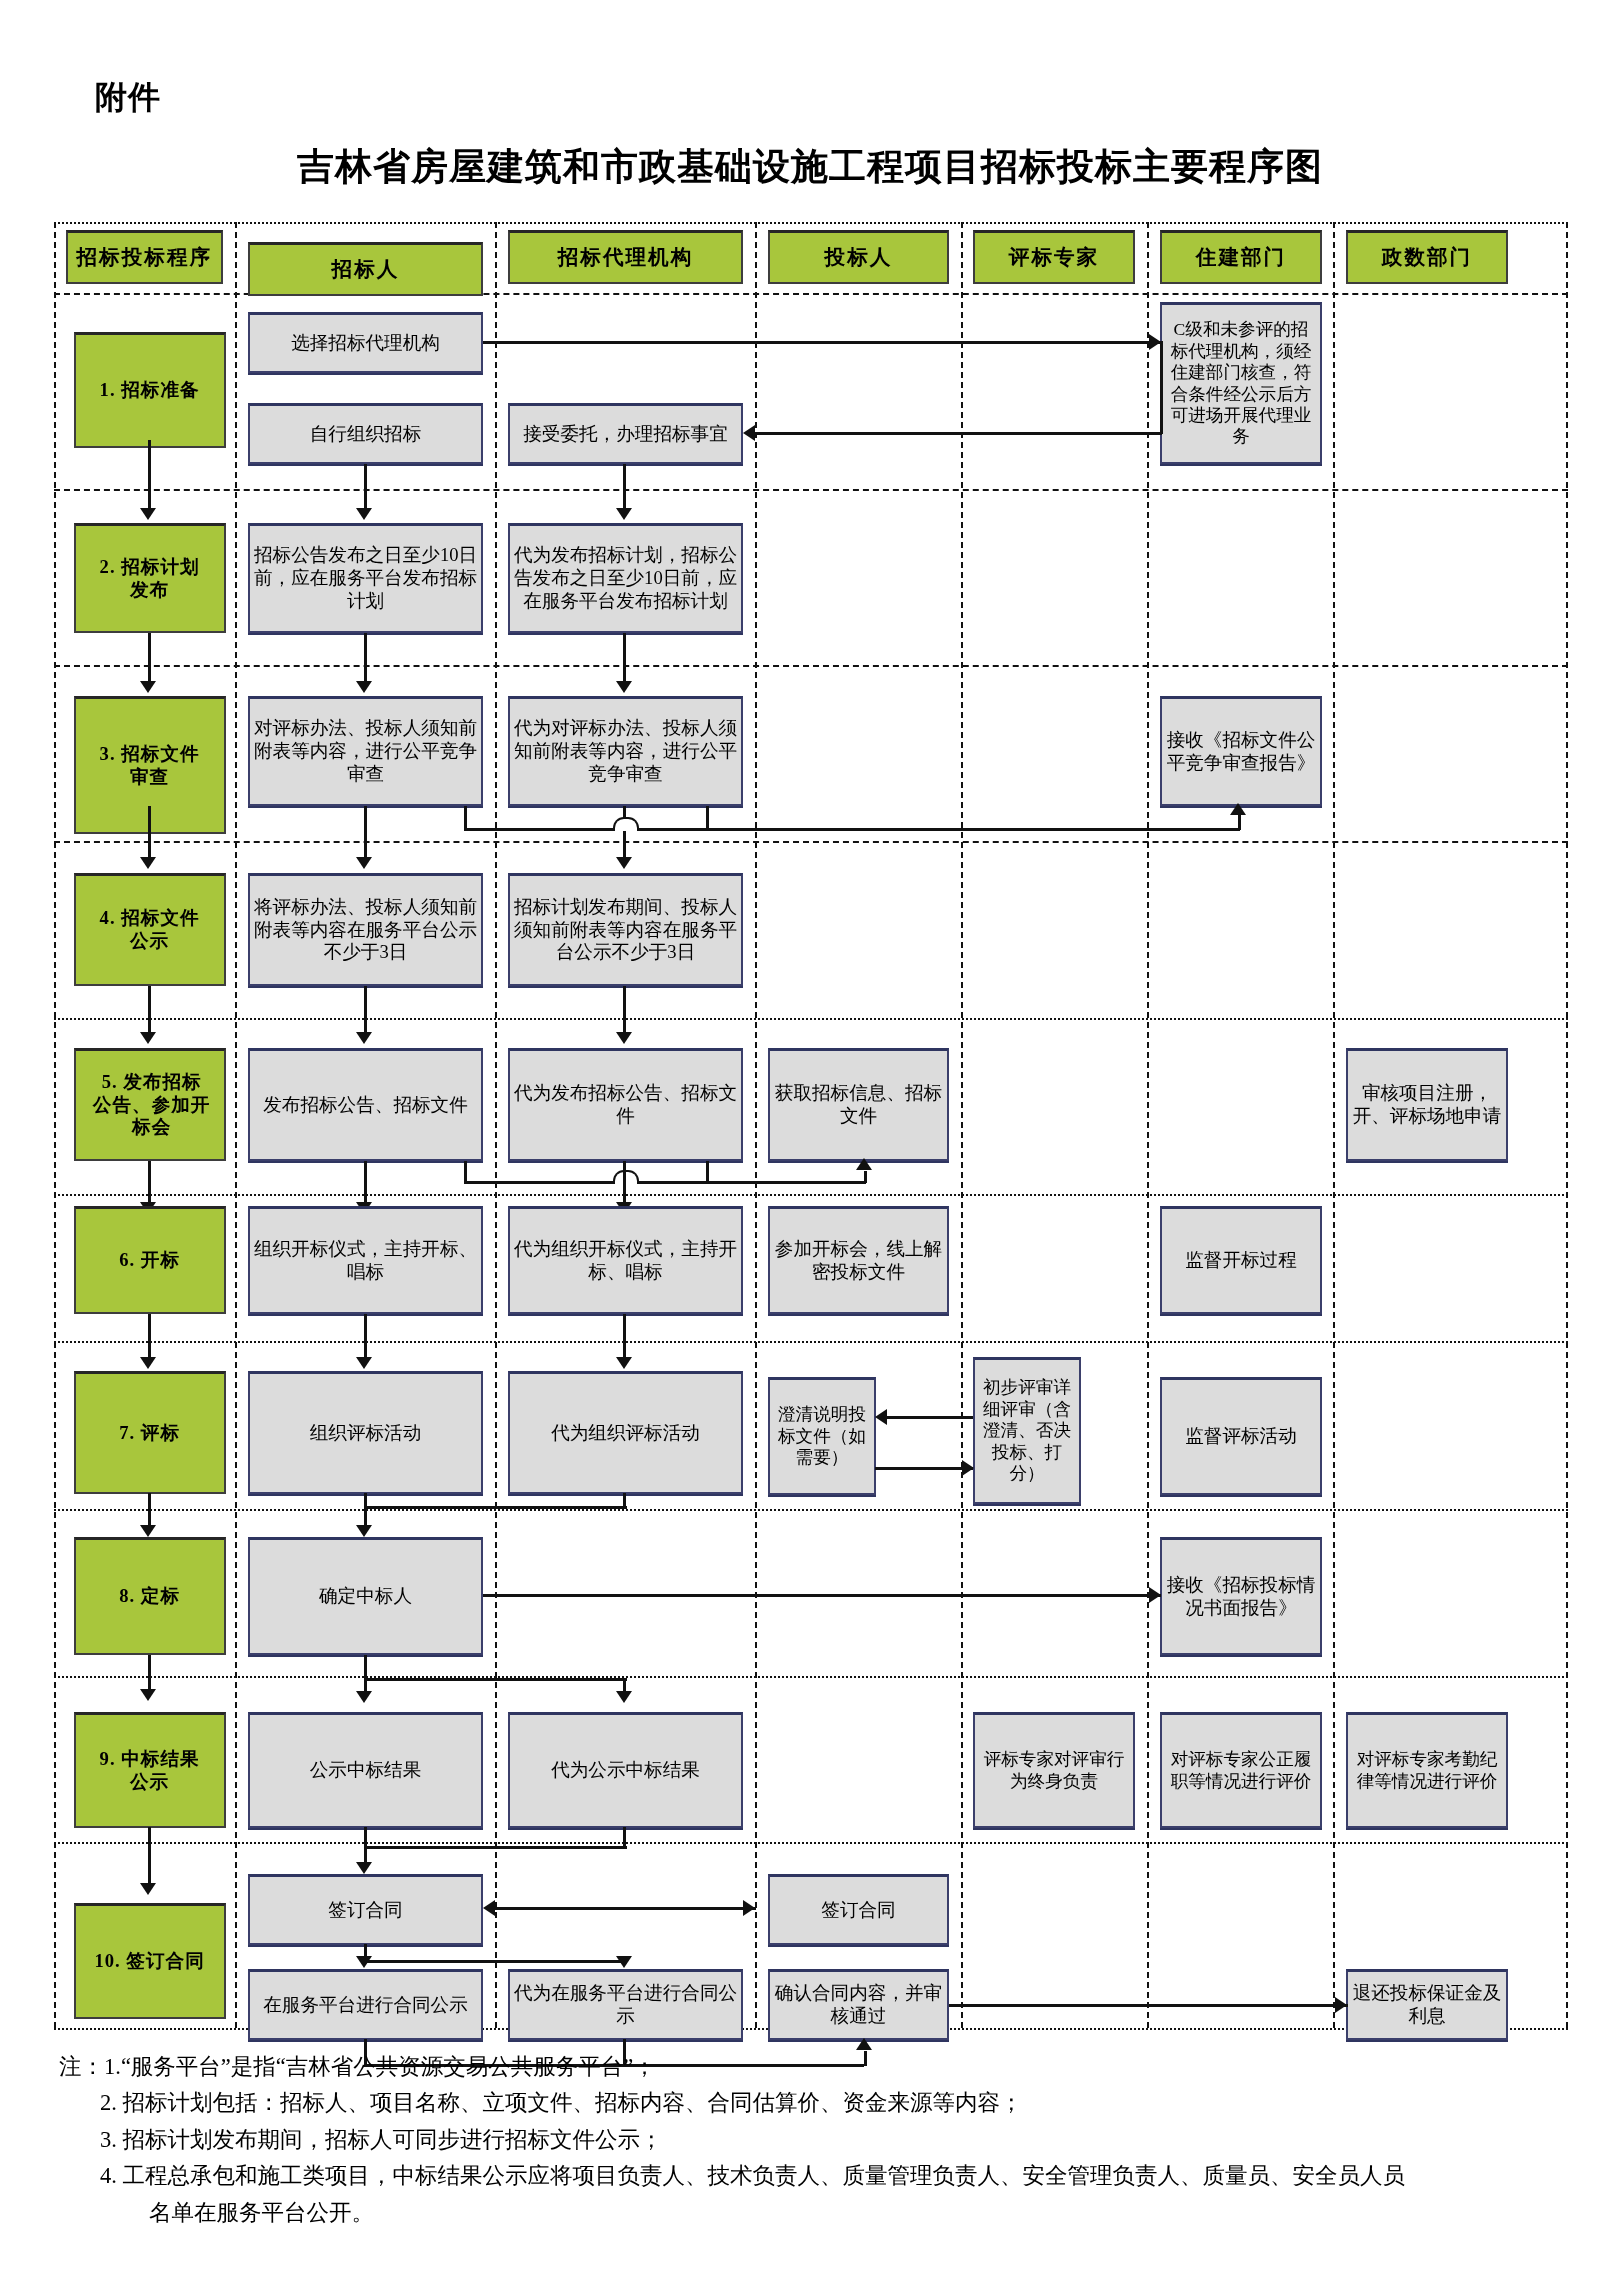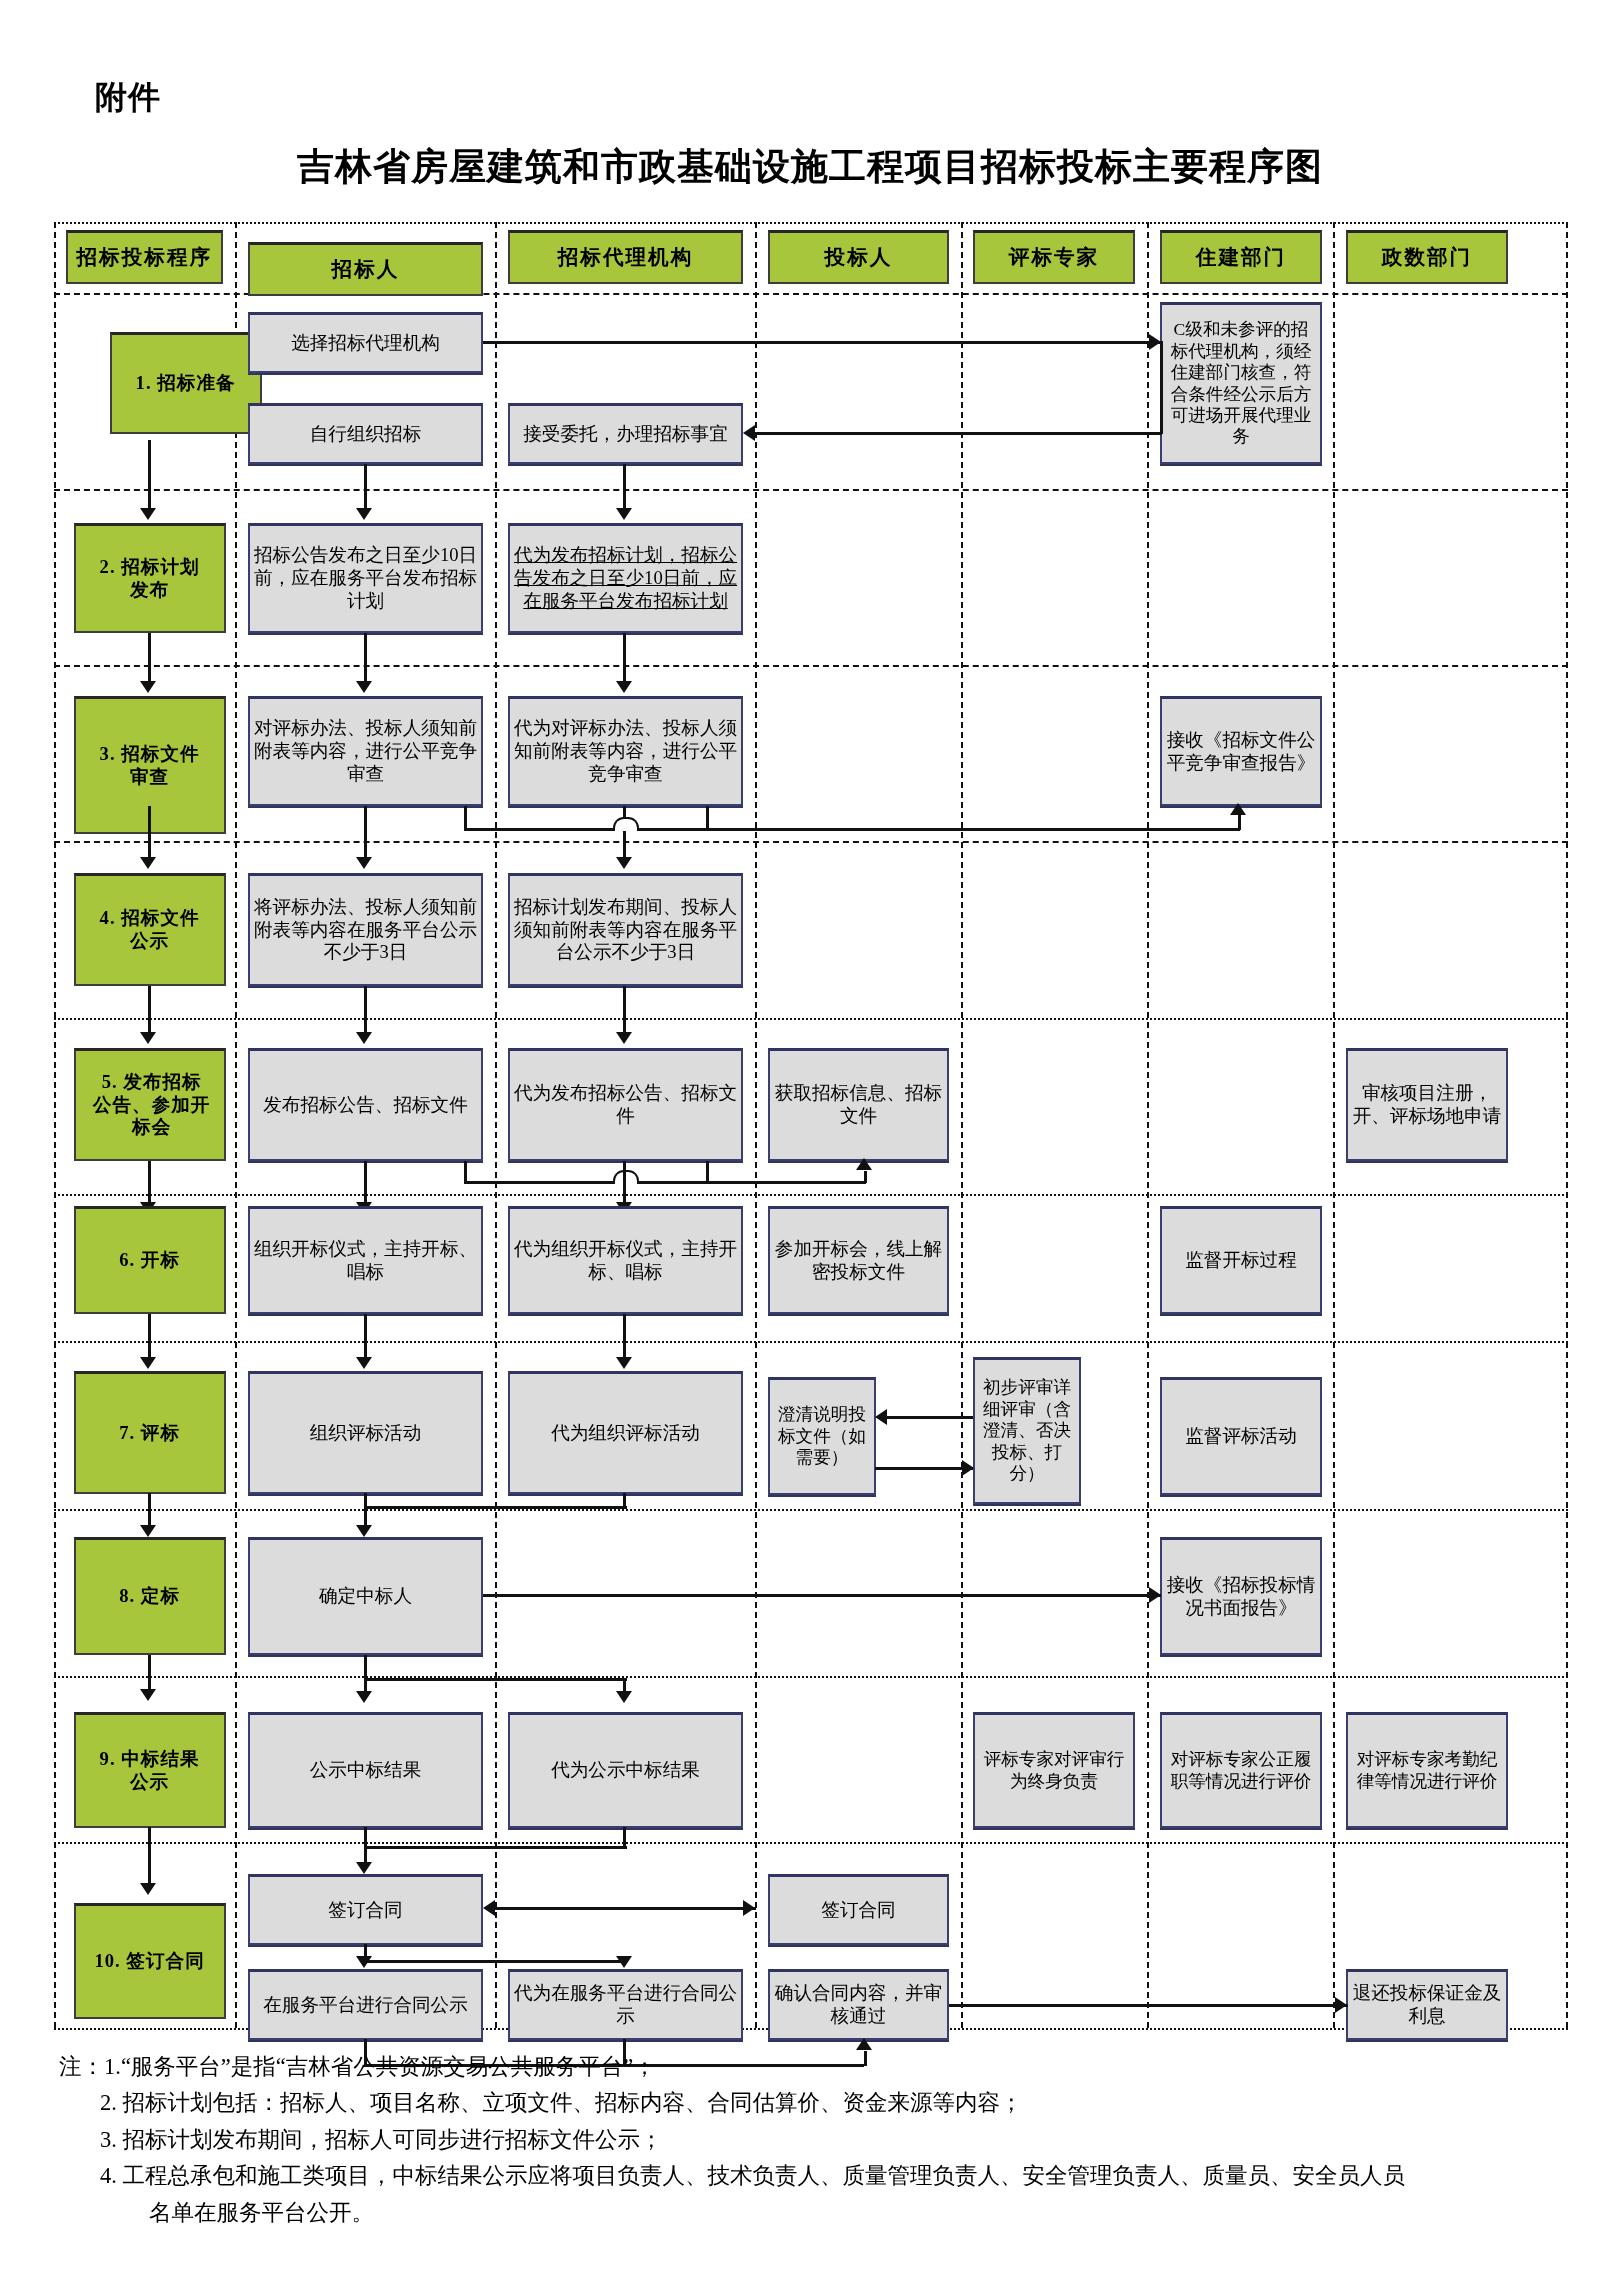--- a/index.html
+++ b/index.html
@@ -94,21 +94,21 @@
     <div class="box header" style="left:919px;top:7.8px;width:162px;height:54px;">
         <span>评标专家</span>
       </div>
     <div class="box header" style="left:1106px;top:7.8px;width:162px;height:54px;">
         <span>住建部门</span>
       </div>
     <div class="box header" style="left:1292px;top:7.8px;width:162px;height:54px;">
         <span>政数部门</span>
       </div>
 
-    <div class="box green" style="left:19.6px;top:110px;width:152px;height:102px;margin-left:36px;">
+    <div class="box green" style="left:19.6px;top:110px;width:152px;height:116px;">
       <span>1. 招标准备</span>
     </div>
     <div class="box grey" style="left:194px;top:90px;width:235px;height:61px;">
       <span>选择招标代理机构</span>
     </div>
     <div class="box grey" style="left:194px;top:181px;width:235px;height:61px;">
       <span>自行组织招标</span>
     </div>
     <div class="box grey" style="left:454px;top:181px;width:235px;height:61px;">
       <span>接受委托，办理招标事宜</span>
@@ -132,21 +132,21 @@
     <div class="arr arr-d" style="left:302px;top:286px;"></div>
     <div class="ln lnv" style="left:569px;top:267px;height:21.6px;"></div>
     <div class="arr arr-d" style="left:562px;top:286px;"></div>
 
     <div class="box green" style="left:19.6px;top:301px;width:152px;height:110px;">
       <span><span>2. 招标计划</span><br><span>发布</span></span>
     </div>
     <div class="box grey" style="left:194px;top:301px;width:235px;height:110px;">
       <span>招标公告发布之日至少10日前，应在服务平台发布招标计划</span>
     </div>
-    <div class="box grey" style="left:454px;top:301px;width:235px;height:110px;text-decoration:underline;">
+    <div class="box grey" style="left:454px;top:301px;width:235px;height:110px;">
       <span>代为发布招标计划，招标公告发布之日至少10日前，应在服务平台发布招标计划</span>
     </div>
     <div class="ln lnv" style="left:94px;top:411px;height:32px;"></div>
     <div class="ln lnv" style="left:310px;top:411px;height:32px;"></div>
     <div class="ln lnv" style="left:569px;top:411px;height:32px;"></div>
 
     <div class="ln lnv" style="left:94px;top:443px;height:17.6px;"></div>
     <div class="arr arr-d" style="left:86px;top:459px;"></div>
     <div class="ln lnv" style="left:310px;top:443px;height:17.6px;"></div>
     <div class="arr arr-d" style="left:302px;top:459px;"></div>

